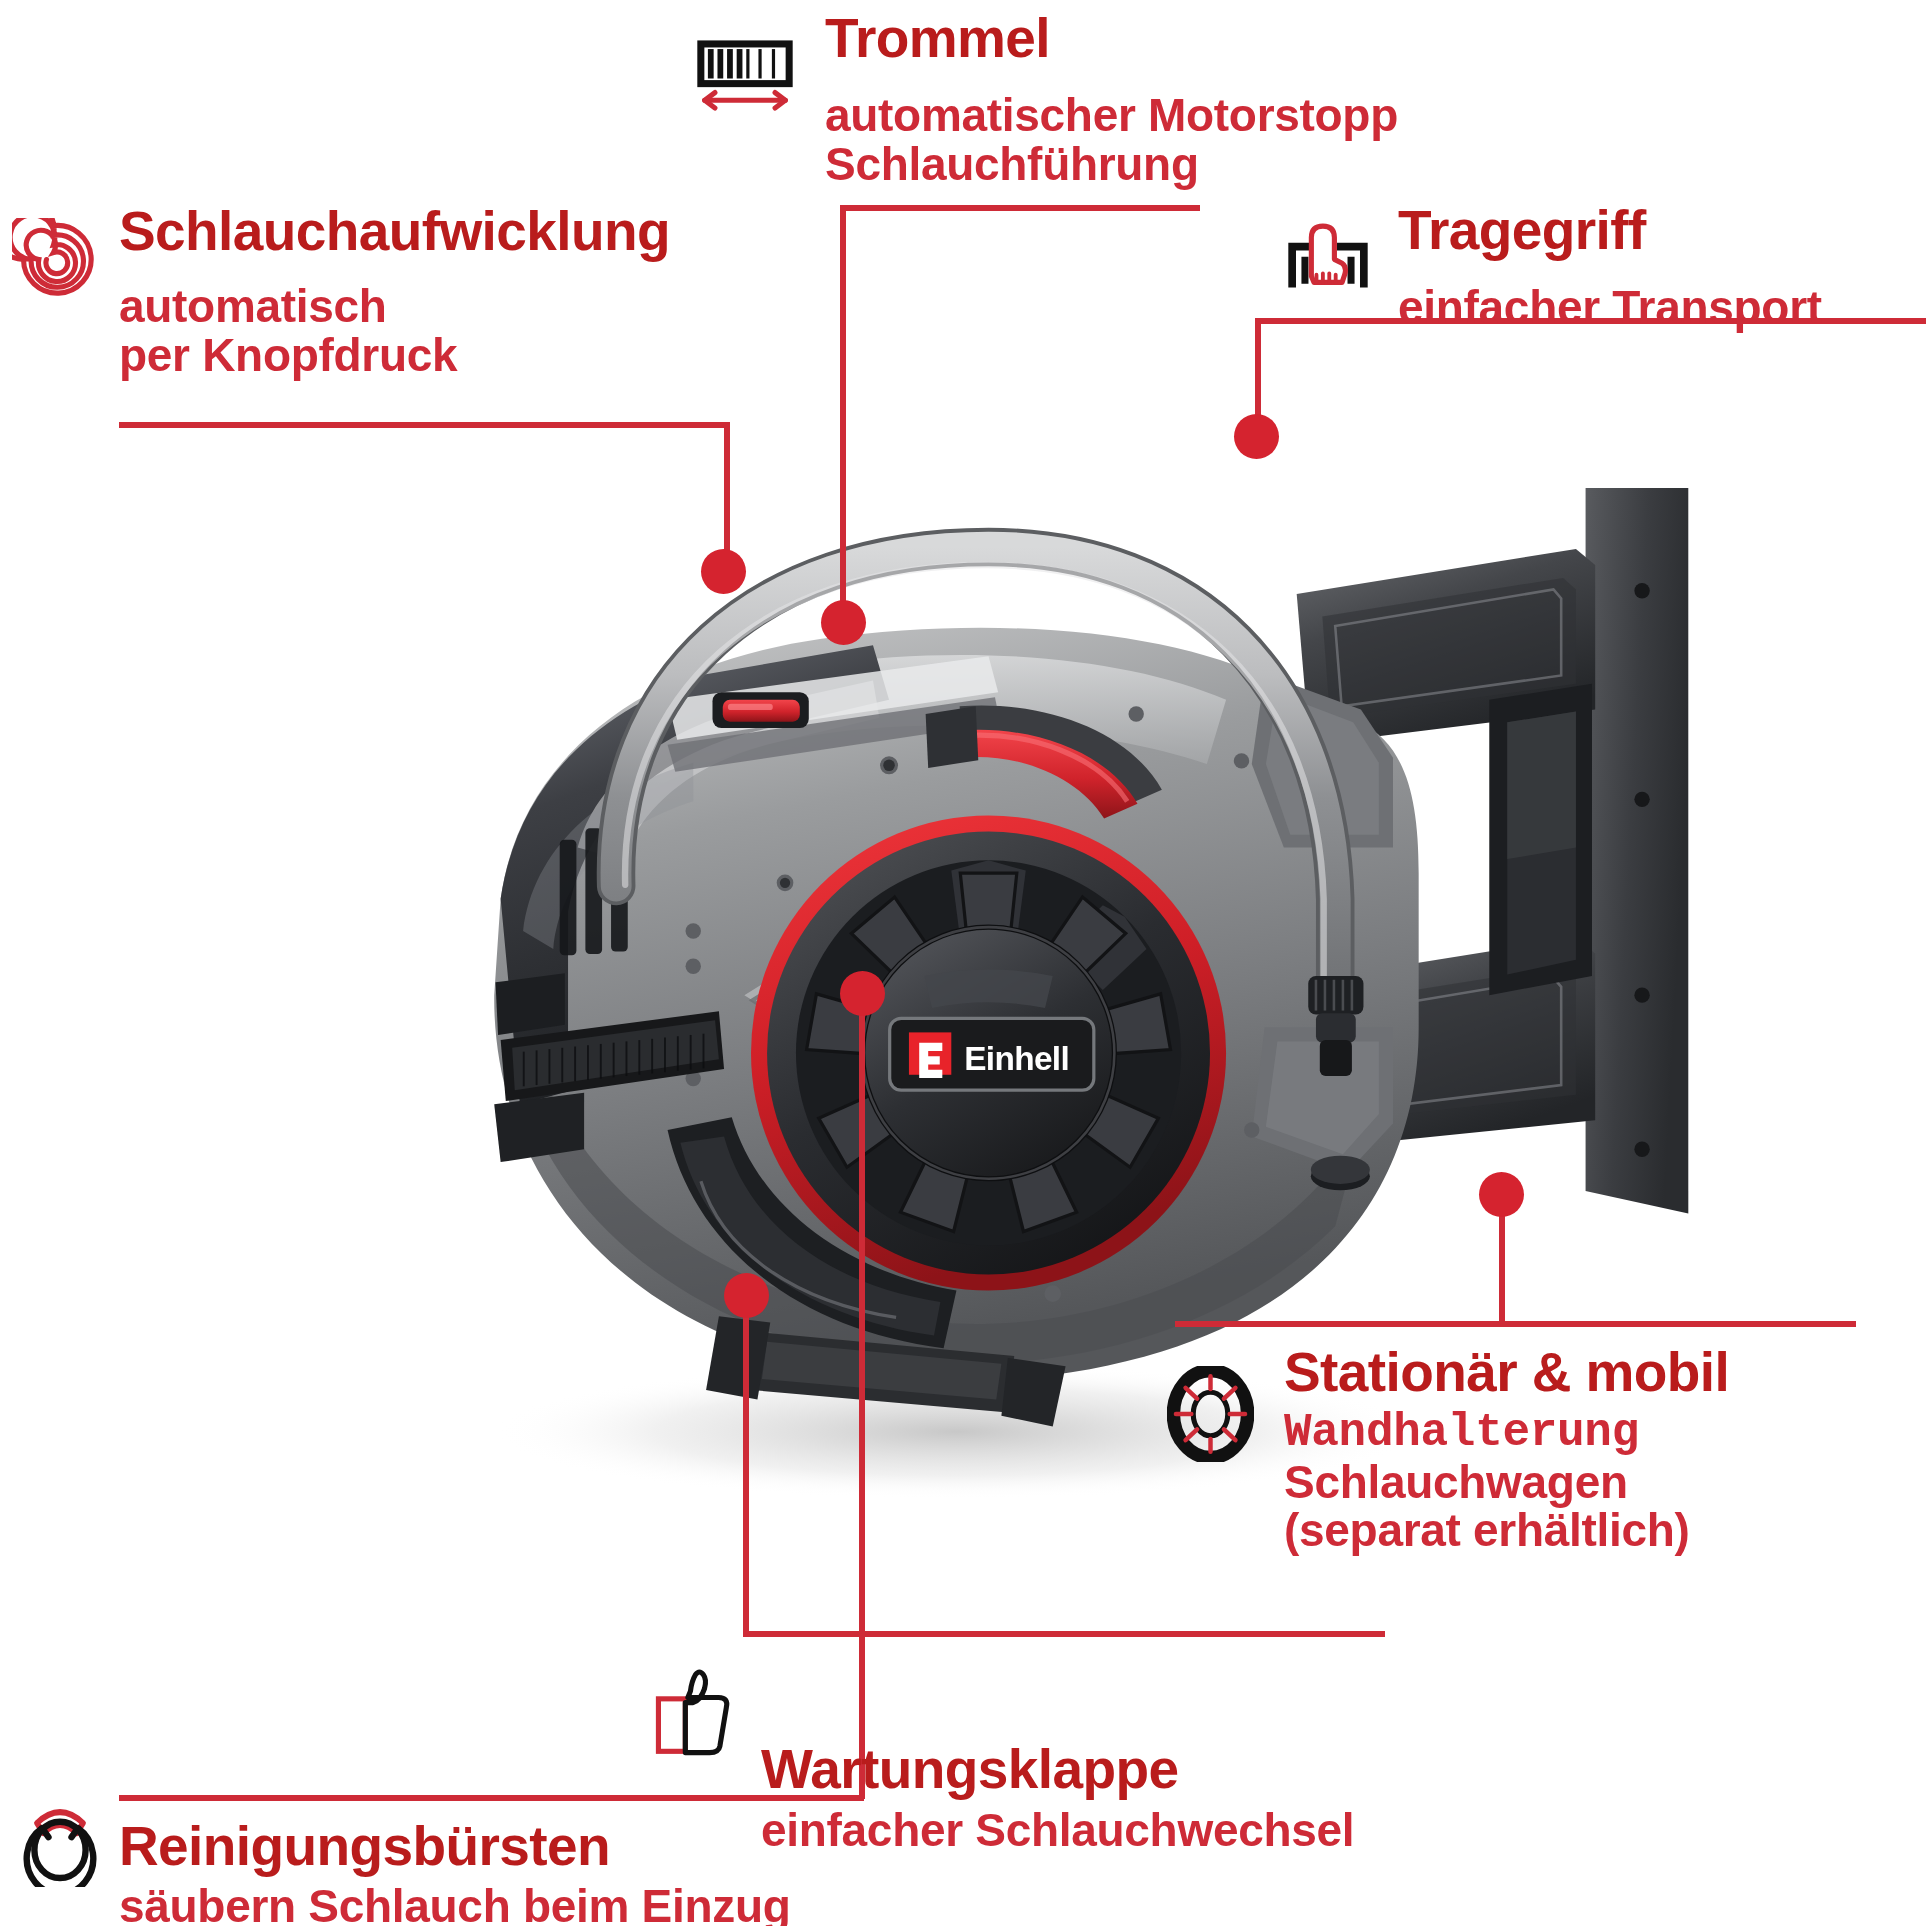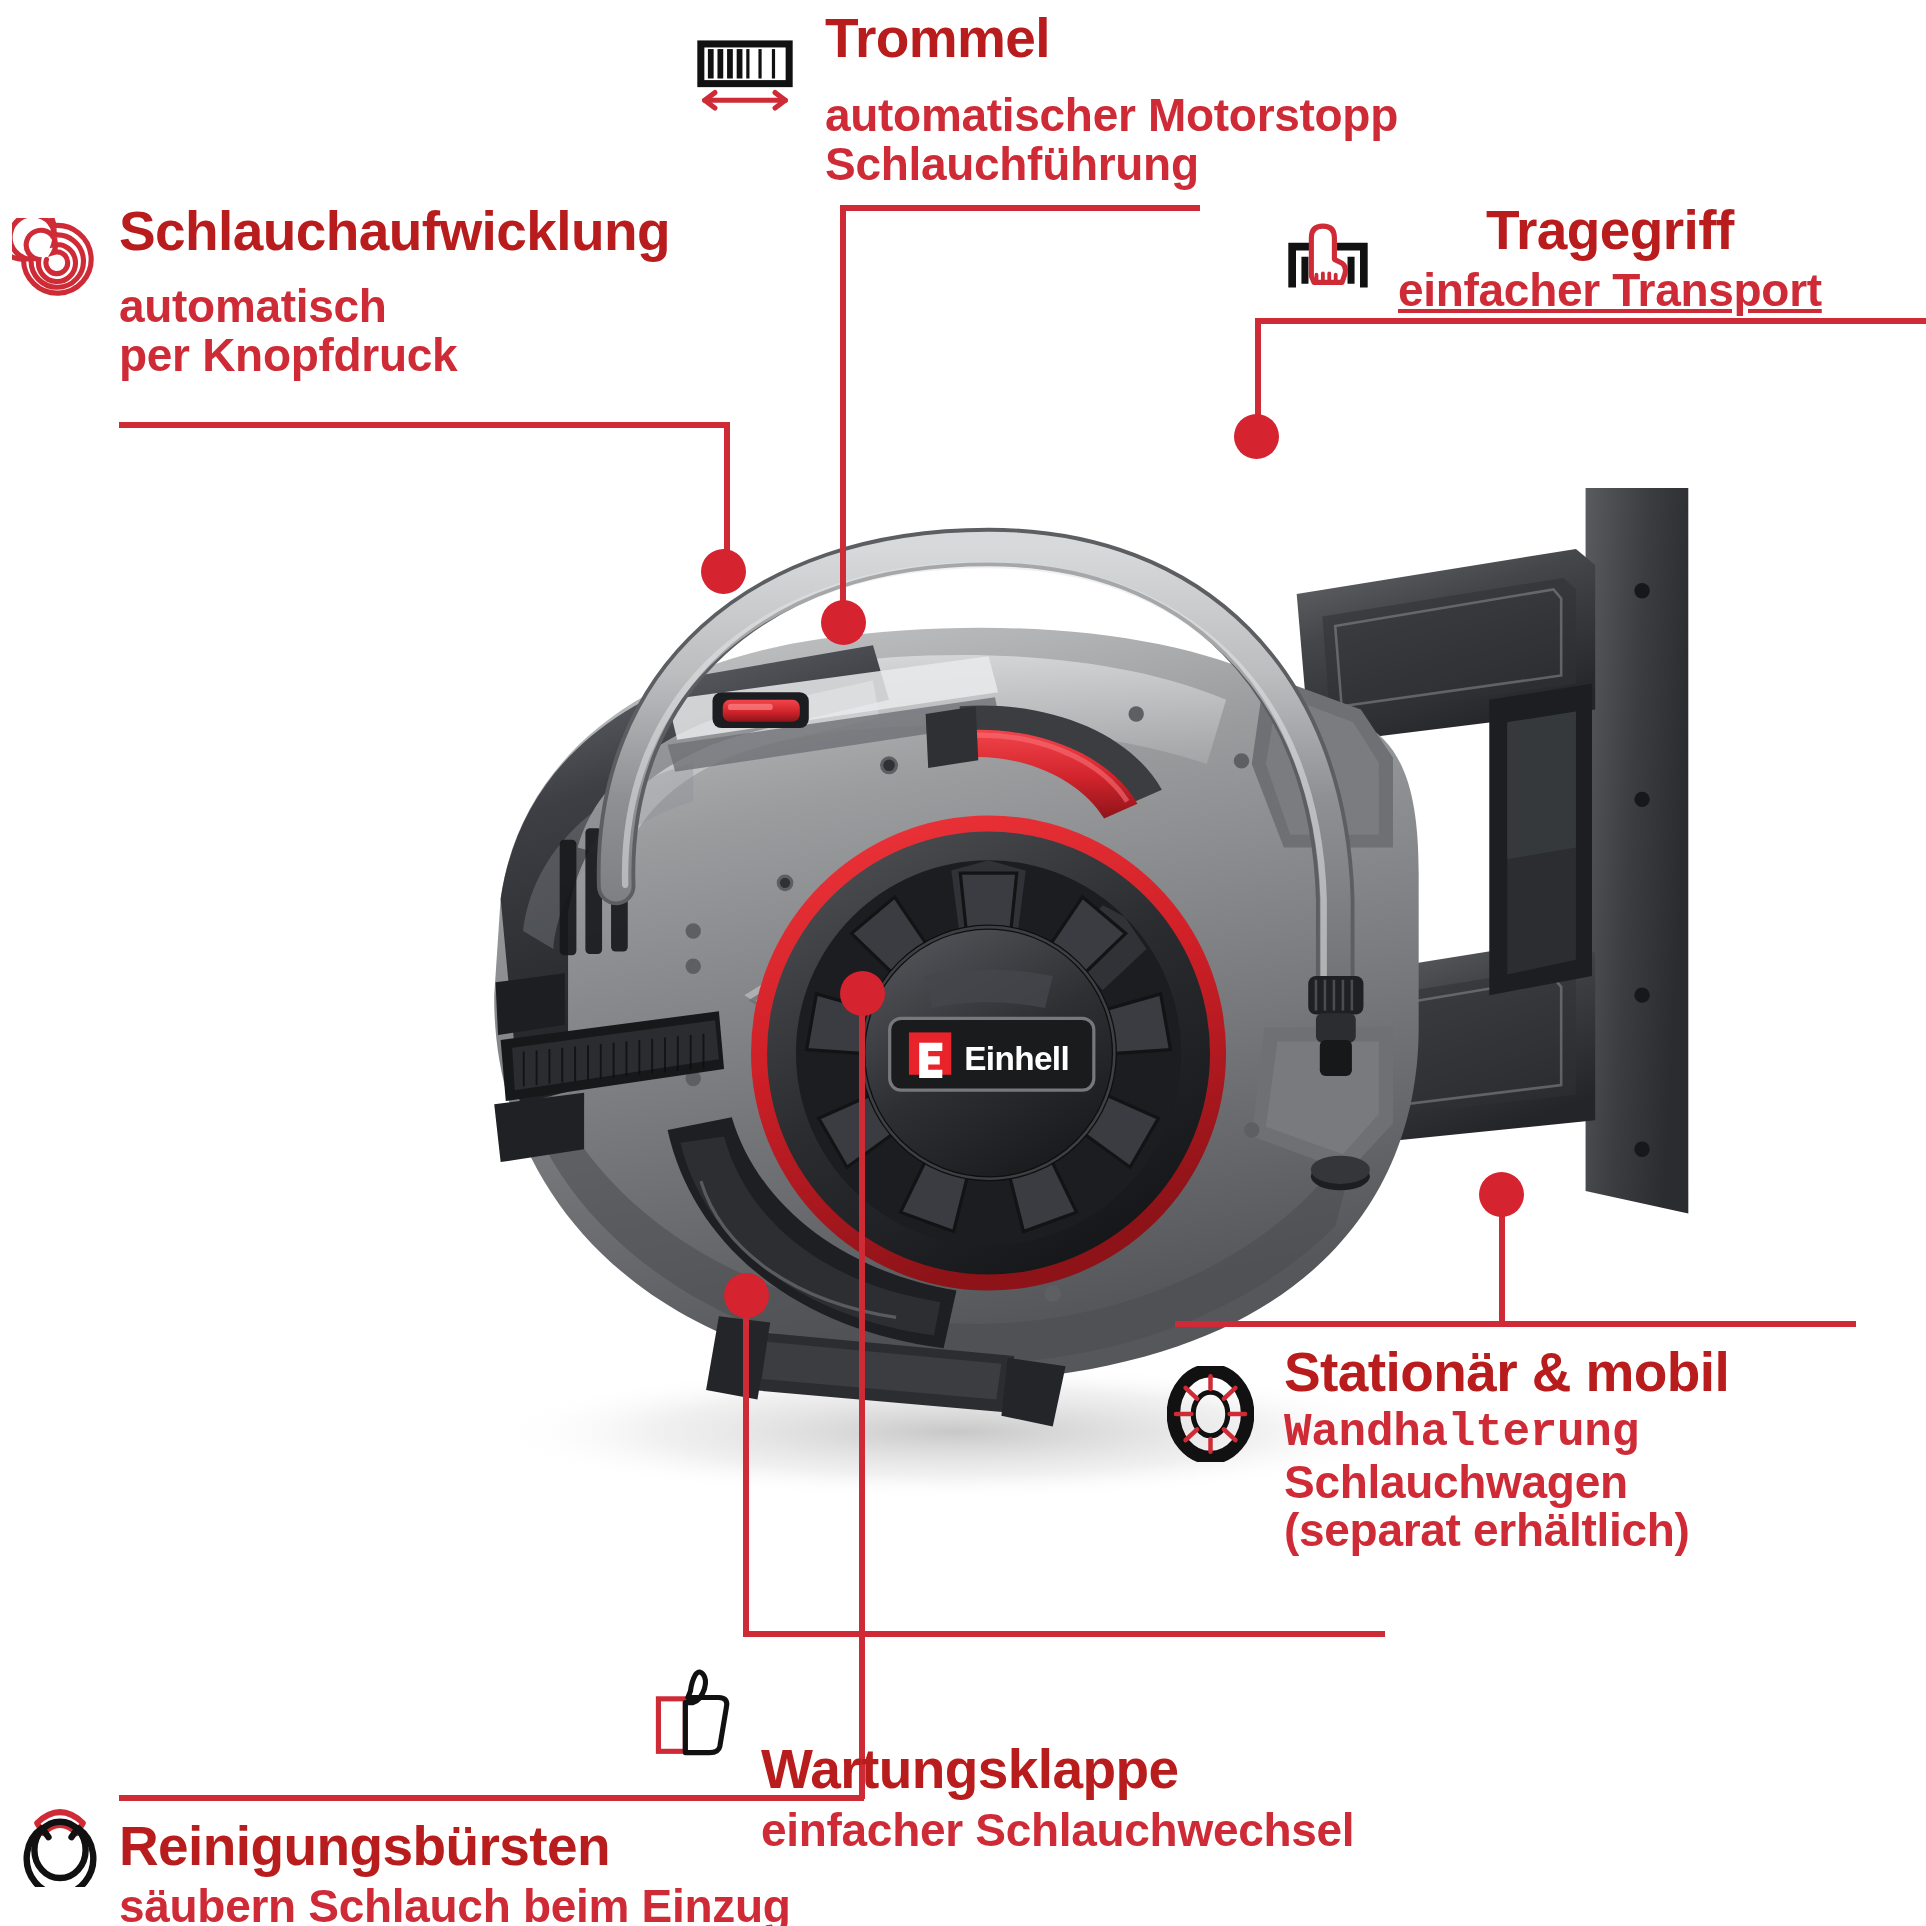--- a/index.html
+++ b/index.html
@@ -450,23 +450,23 @@
       </g>
 
       <g stroke="#CE2B37" stroke-width="8" fill="none" stroke-linecap="round" stroke-linejoin="round">
         <path d="M12 94 L138 94"></path>
         <path d="M28 82 L12 94 L28 106"></path>
         <path d="M122 82 L138 94 L122 106"></path>
       </g>
     </svg>
   </div>
 
-  <div class="callout" style="left:1398px; top:204px;text-align:center;">
+  <div class="callout" style="left:1398px; top:204px;">
     <div class="title">Tragegriff</div>
-    <div class="sub" style="margin-top:8px;text-decoration:underline;">einfacher Transport</div>
+    <div class="sub" style="margin-top:25px;">einfacher Transport</div>
   </div>
   <div class="ico" style="left:1283px; top:212px; width:90px; height:80px;">
     <svg viewBox="0 0 140 125" width="90" height="80">
 
       <path d="M14 54 L14 112 M14 54 L50 54 M126 54 L126 112 M126 54 L90 54" fill="none" stroke="#111111" stroke-width="12" stroke-linecap="square"></path>
       <path d="M34 70 L34 112 M106 70 L106 112" fill="none" stroke="#111111" stroke-width="11"></path>
 
       <path d="M44 100
                L44 40
                Q44 22 62 22

